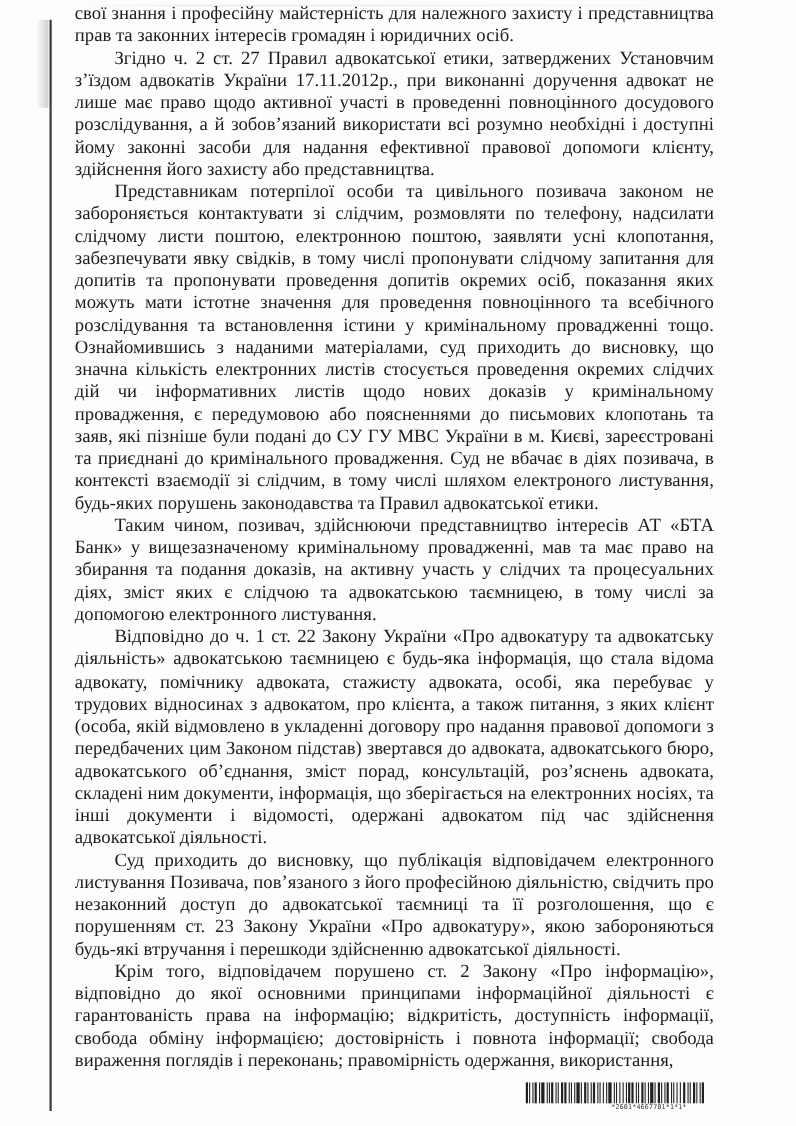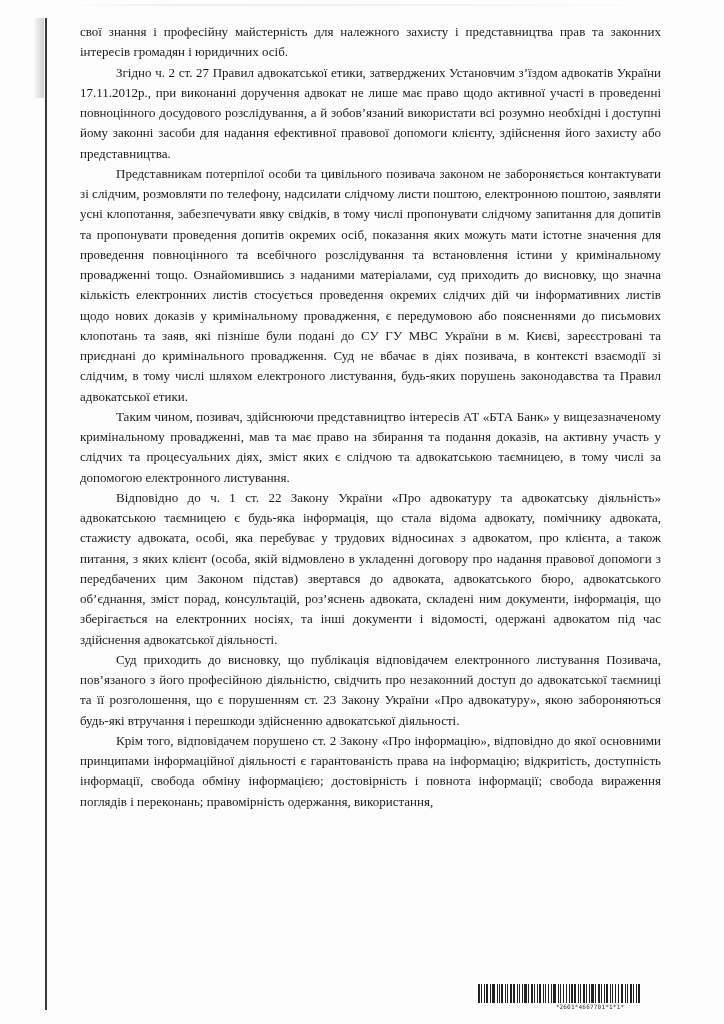--- a/index.html
+++ b/index.html
@@ -15,22 +15,22 @@
   }
   .binding-shadow {
     position: absolute; left: 34px; top: 18px; width: 10px; height: 80px;
     background: linear-gradient(90deg, rgba(0,0,0,0.02), rgba(0,0,0,0.18));
   }
   .binding-line {
     position: absolute; left: 45px; top: 18px; width: 1.5px; height: 992px;
     background: #3a3a3a;
   }
   .page {
-    position: absolute; left: 80px; top: 2px; width: 581px;
-    font-size: 13px; line-height: 20.25px; margin-top: 20px;
+    position: absolute; left: 68px; top: 2px; width: 581px;
+    font-size: 17px; line-height: 20.25px;
   }
   .page p {
     margin: 0; text-align: justify; text-indent: 36px;
     hyphens: none;
   }
   .page p.cont { text-indent: 0; }
   .barcode {
     position: absolute; left: 478px; top: 984px; width: 196px; height: 19px;
     display: flex; align-items: stretch; gap: 0;
   }

